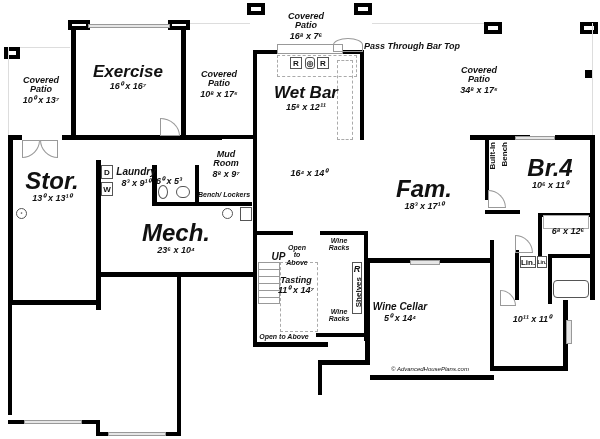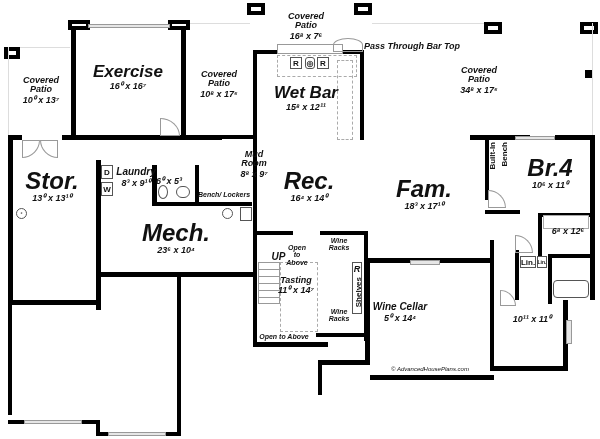--- a/index.html
+++ b/index.html
@@ -169,34 +169,33 @@
 
 <div class="lbl sm" style="left:136px;top:167px;font-size:10px;">
   <span>Laundry</span>
   <span class="dim">8³ x 9¹⁰</span>
 </div>
 
 <div class="lbl" style="left:169px;top:176px;">
   <span class="dim">6⁰ x 5³</span>
 </div>
 
-<div class="lbl sm" style="left:226px;top:150px;margin-left:28px;">
+<div class="lbl sm" style="left:226px;top:150px;">
   <span>Mud</span><br>
   <span>Room</span>
   <span class="dim">8⁸ x 9⁷</span>
 </div>
 <div class="lbl xs" style="left:224px;top:191px;">Bench/ Lockers</div>
 
 <div class="lbl" style="left:176px;top:220px;">
   <span class="big">Mech.</span>
   <span class="dim">23⁶ x 10⁴</span>
 </div>
 
 <div class="lbl" style="left:309px;top:168px;">
-  <span class="big">Rec.</span>
   <span class="dim">16⁴ x 14⁰</span>
 </div>
 
 <div class="lbl" style="left:424px;top:176px;">
   <span class="big">Fam.</span>
   <span class="dim">18³ x 17¹⁰</span>
 </div>
 
 <div class="vert" style="left:488px;top:142px;">Built-In</div>
 <div class="vert" style="left:500px;top:142px;">Bench</div>

